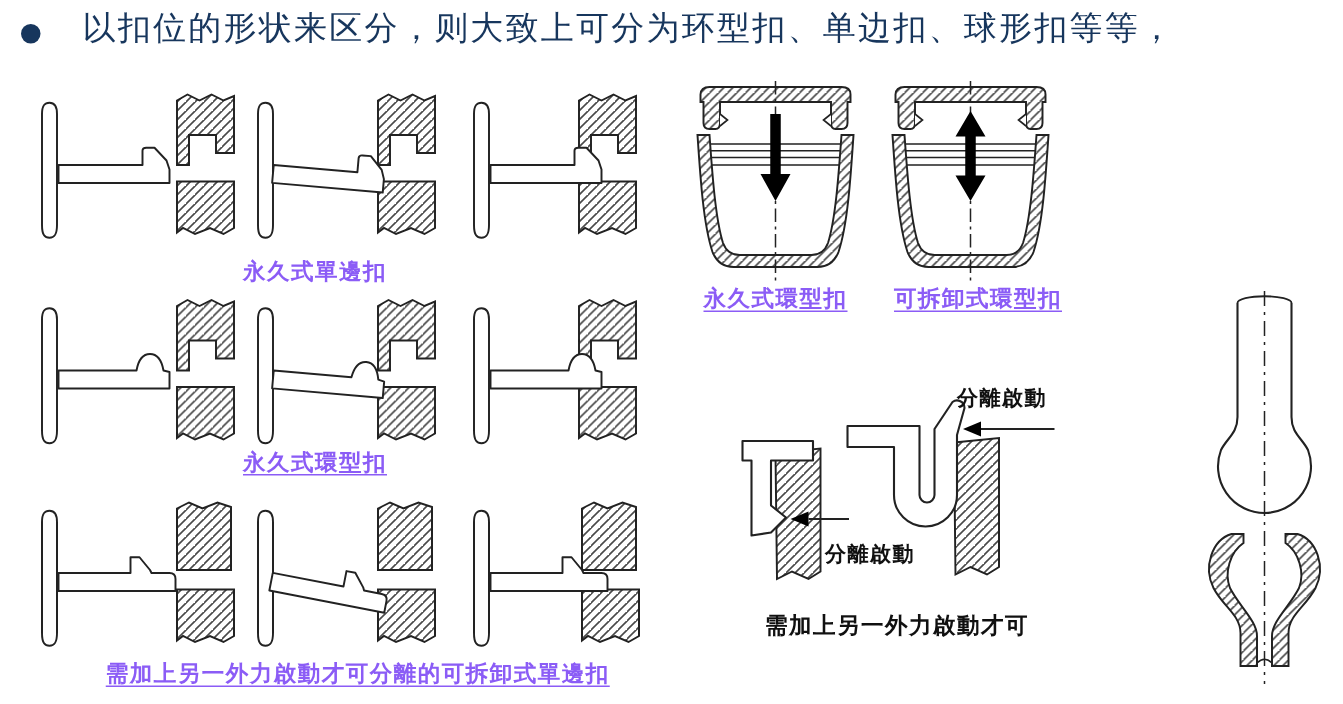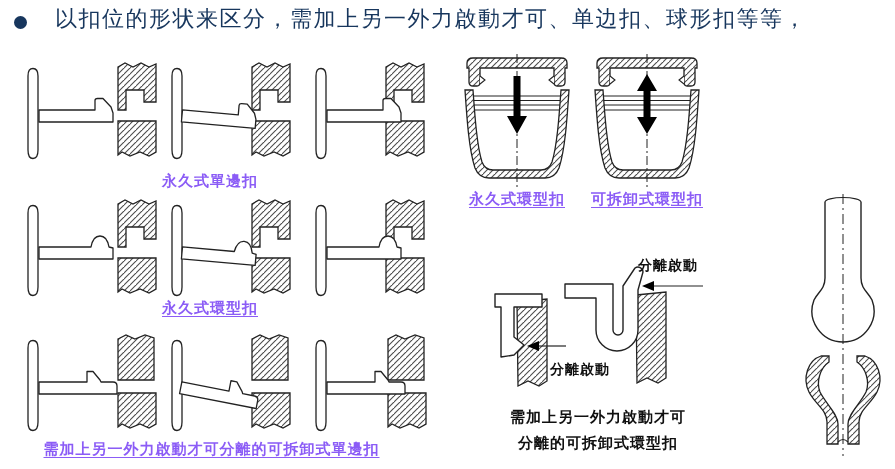--- a/index.html
+++ b/index.html
@@ -68,21 +68,21 @@
     <g id="sym-arrow-down">
       <path d="M-3.5,0 V40 H-10 L0,58 L10,40 H3.5 V0 Z" fill="#000"></path>
     </g>
     <g id="sym-arrow-updown">
       <path d="M0,0 L-10,17 H-3.5 V43 H-10 L0,60 L10,43 H3.5 V17 H10 Z" fill="#000"></path>
     </g>
   </defs>
 </svg>
 
 <div class="abs bullet-dot"></div>
-<div class="abs slide-title">以扣位的形状来区分，需加上另一外力啟動才可、单边扣、球形扣等等，</div>
+<div class="abs slide-title">以扣位的形状来区分，则大致上可分为环型扣、单边扣、球形扣等等，</div>
 
 <div class="abs snap-row" style="left:12px;top:60px;">
   <svg class="cellsvg" viewBox="0 0 140 105">
     <use href="#sym-bar" transform="translate(14,6)"></use>
     <use href="#sym-walltopA" transform="translate(106,2)"></use>
     <use href="#sym-wallbot" transform="translate(106,58)"></use>
     <use href="#sym-beamA" transform="translate(27,44)"></use>
   </svg>
   <svg class="cellsvg" viewBox="0 0 140 105">
     <use href="#sym-bar" transform="translate(14,6)"></use>
@@ -134,55 +134,54 @@
     <use href="#sym-wallbot" transform="translate(96,60)"></use>
     <use href="#sym-beamC" transform="translate(27,46) rotate(11)"></use>
   </svg>
   <svg class="cellsvg" viewBox="0 0 140 105">
     <use href="#sym-bar" transform="translate(14,8)"></use>
     <use href="#sym-walltopB" transform="translate(88,4)"></use>
     <use href="#sym-wallbot" transform="translate(88,60)"></use>
     <use href="#sym-beamC" transform="translate(27,46)"></use>
   </svg>
 </div>
-<div class="abs caption ul" style="left:39px;top:440px;width:345px;">需加上另一外力啟動才可分離的可拆卸式單邊扣</div>
+<div class="abs caption ul" style="left:66px;top:440px;width:345px;">需加上另一外力啟動才可分離的可拆卸式單邊扣</div>
 
 <svg class="abs" style="left:460px;top:52px;" width="115" height="140" viewBox="0 0 115 140">
   <use href="#sym-cap" transform="translate(7,4)"></use>
   <use href="#sym-cup" transform="translate(5,38)"></use>
   <path d="M14,44 H100 M14,48.5 H100 M14,53 H100 M14,58 H100" stroke="#222" stroke-width="1"></path>
   <path d="M57,2 V136" stroke="#222" stroke-width="1" stroke-dasharray="9 3 2 3"></path>
   <use href="#sym-arrow-down" transform="translate(57,24)"></use>
 </svg>
 <svg class="abs" style="left:590px;top:52px;" width="115" height="140" viewBox="0 0 115 140">
   <use href="#sym-cap" transform="translate(7,4)"></use>
   <use href="#sym-cup" transform="translate(5,38)"></use>
   <path d="M14,44 H100 M14,48.5 H100 M14,53 H100 M14,58 H100" stroke="#222" stroke-width="1"></path>
   <path d="M57,2 V136" stroke="#222" stroke-width="1" stroke-dasharray="9 3 2 3"></path>
   <use href="#sym-arrow-updown" transform="translate(57,22)"></use>
 </svg>
 <div class="abs caption ul" style="left:458px;top:190px;width:118px;">永久式環型扣</div>
-<div class="abs caption ul" style="left:586px;top:190px;width:122px;">可拆卸式環型扣</div>
+<div class="abs caption ul" style="left:586px;top:190px;width:122px;text-align:right;">可拆卸式環型扣</div>
 
 <svg class="abs" style="left:470px;top:238px;" width="240" height="170" viewBox="0 0 240 170">
   <path d="M47,64 L77,61 L77,143 L69,148 L58,143 L48,148 Z" fill="url(#hatch)" stroke="#222" stroke-width="1.3"></path>
   <path d="M25,56 L72,56 L72,69 L44,69 L44,99 L54,107 L44,117 L31,119 L31,69 L25,69 Z" fill="#fff" stroke="#222" stroke-width="1.4" stroke-linejoin="round"></path>
   <path d="M57,108 L69,103 L69,113 Z" fill="#000"></path>
   <path d="M69,108 H96" stroke="#222" stroke-width="1.2"></path>
   <text x="80" y="136" font-size="14" letter-spacing="1">分離啟動</text>
 
   <path d="M166,57 L196,54 L196,140 L188,145 L177,140 L167,145 Z" fill="url(#hatch)" stroke="#222" stroke-width="1.3"></path>
   <path d="M95,46 L143,46 L143,92 A5,5 0 0 0 153,92 L153,48 L165,30 A5,5 0 0 1 173,34 L168,52 L168,92 A21,21 0 0 1 126,92 L126,60 L95,60 Z" fill="#fff" stroke="#222" stroke-width="1.4" stroke-linejoin="round"></path>
   <path d="M172,48 L184,43 L184,53 Z" fill="#000"></path>
   <path d="M184,48 H233" stroke="#222" stroke-width="1.2"></path>
   <text x="168" y="32" font-size="14" letter-spacing="1">分離啟動</text>
 </svg>
 <div class="abs caption2line" style="left:478px;top:404px;width:240px;">
   <span>需加上另一外力啟動才可</span>
-  <span>分離的可拆卸式環型扣</span>
 </div>
 
 <svg class="abs" style="left:775px;top:188px;" width="120" height="280" viewBox="0 0 120 280">
   <path d="M50,14 L50,90 C50,101 43,104 39,112 A31,31 0 1 0 97,112 C93,104 86,101 86,90 L86,14" fill="#fff" stroke="#222" stroke-width="1.4"></path>
   <path d="M50,14 A18,4.5 0 0 1 86,14" fill="none" stroke="#222" stroke-width="1.2"></path>
   <path d="M46,168 C33,172 27,190 34,204 C40,216 52,222 52,234 L52,256 L63,256 L63,236 C63,226 51,216 45,204 C41,194 45,180 54,174 L54,168 Z" fill="url(#hatch)" stroke="#222" stroke-width="1.3"></path>
   <path d="M90,168 C103,172 109,190 102,204 C96,216 84,222 84,234 L84,256 L73,256 L73,236 C73,226 85,216 91,204 C95,194 91,180 82,174 L82,168 Z" fill="url(#hatch)" stroke="#222" stroke-width="1.3"></path>
   <path d="M63,254 Q68,249 73,254" fill="none" stroke="#222" stroke-width="1.1"></path>
   <path d="M68,6 V268" stroke="#222" stroke-width="1" stroke-dasharray="10 4 2 4"></path>
 </svg>

